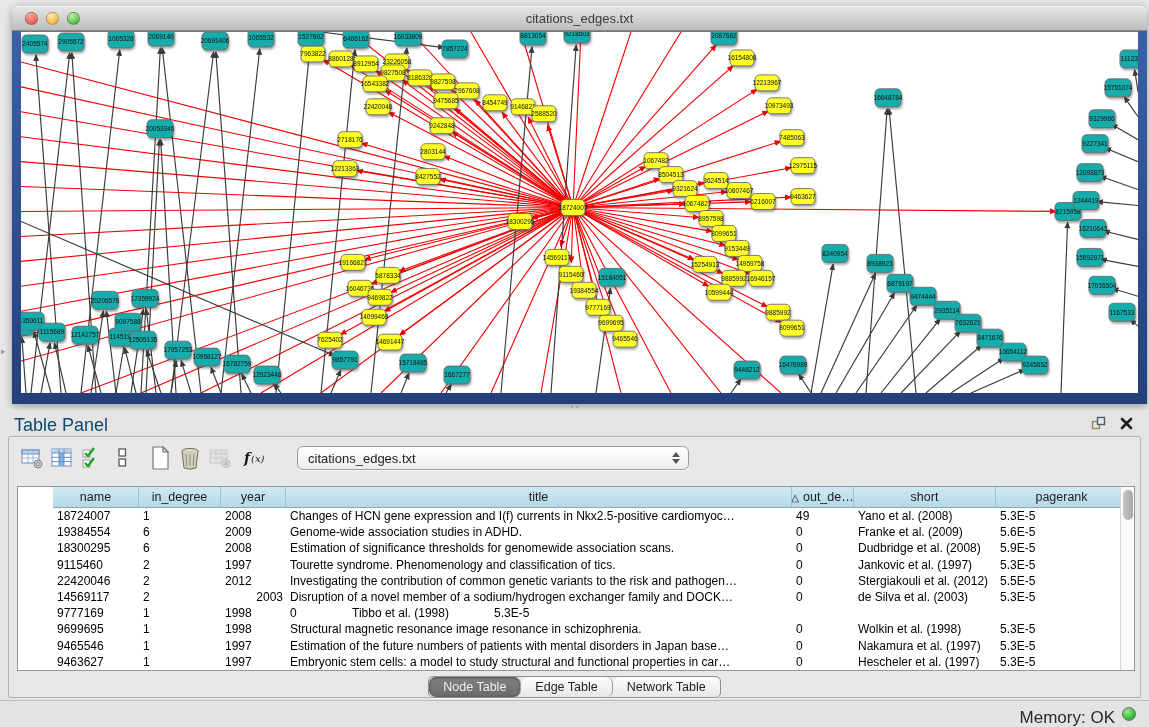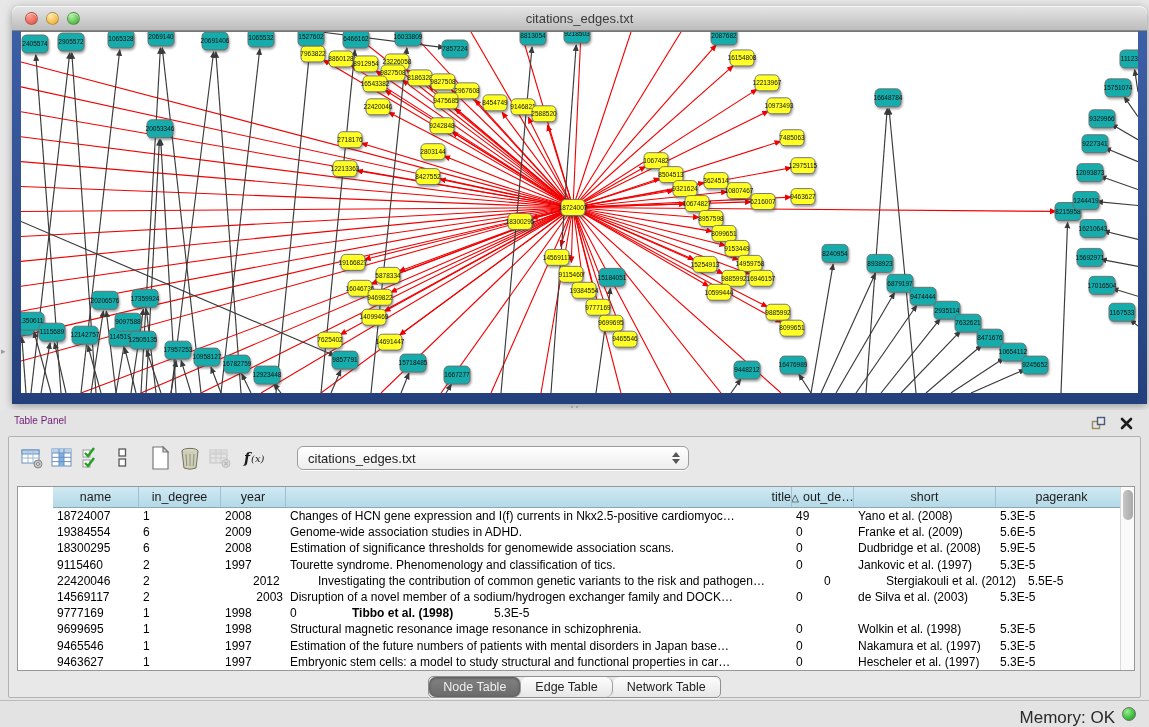--- a/index.html
+++ b/index.html
@@ -27,21 +27,21 @@
 
   
   .grip { position:absolute; left:569px; top:404px; width:12px; height:6px;
     background:radial-gradient(circle 1.5px at 3px 3px,#8a8a8a 45%,transparent 50%),
                radial-gradient(circle 1.5px at 8px 3px,#8a8a8a 45%,transparent 50%); }
   .collapse-arrow { position:absolute; left:1px; top:346px; font-size:9px; color:#9a9a9a; }
 
   
   .panel { position:absolute; left:0; top:410px; width:1149px; height:290px; background:#e4e4e4; }
   .panel-header { position:absolute; left:0; top:2px; width:100%; height:22px; }
-  .panel-title { position:absolute; left:14px; top:3px; font-size:10px; color:#701a75; }
+  .panel-title { position:absolute; left:14px; top:3px; font-size:18px; color:#0c4a6e; }
   .ph-icons { position:absolute; right:14px; top:2px; display:flex; gap:10px; align-items:center; }
   .ph-btn { width:18px; height:18px; display:flex; align-items:center; justify-content:center; cursor:default; }
 
   .panel-inner { position:absolute; left:8px; top:26px; width:1133px; height:262px;
     border:1px solid #b2b2b2; border-radius:2px; background:#e8e8e8; }
 
   .toolbar { position:absolute; left:8px; top:6px; height:30px; display:flex; align-items:center; }
   .tool-btn { width:30px; height:26px; display:flex; align-items:center; justify-content:center; }
   .combo { position:absolute; left:280px; top:3px; width:392px; height:24px;
     border:1px solid #9c9c9c; border-radius:6px; background:linear-gradient(#ffffff,#ededed);
@@ -810,21 +810,21 @@
         <div class="thead" id="thead">
             <div class="th" style="width: 86px; flex: 0 0 auto;">
               <span>name</span>
             </div>
             <div class="th" style="width: 82px; flex: 0 0 auto;">
               <span>in_degree</span>
             </div>
             <div class="th" style="width: 65px; flex: 0 0 auto;">
               <span>year</span>
             </div>
-            <div class="th" style="width: 506px; flex: 0 0 auto; justify-content: flex-end;">
+            <div class="th" style="width: 506px; flex: 0 0 auto;">
               <span>title</span>
             </div>
             <div class="th" style="width: 62px; flex: 0 0 auto;">
               <span class="sort">△</span>
               <span>out_de…</span>
             </div>
             <div class="th" style="width: 142px; flex: 0 0 auto;">
               <span>short</span>
             </div>
             <div class="th" style="width: 132px; flex: 0 0 auto;">
@@ -865,41 +865,41 @@
               <div class="td" style="width: 82px; flex: 0 0 auto;">2</div>
               <div class="td" style="width: 65px; flex: 0 0 auto;">1997</div>
               <div class="td" style="width: 506px; flex: 0 0 auto;">Tourette syndrome. Phenomenology and classification of tics.</div>
               <div class="td" style="width: 62px; flex: 0 0 auto;">0</div>
               <div class="td" style="width: 142px; flex: 0 0 auto;">Jankovic et al. (1997)</div>
               <div class="td" style="width: 132px; flex: 0 0 auto;">5.3E-5</div>
             </div>
             <div class="trow">
               <div class="td" style="width: 86px; flex: 0 0 auto;">22420046</div>
               <div class="td" style="width: 82px; flex: 0 0 auto;">2</div>
-              <div class="td" style="width: 65px; flex: 0 0 auto; margin-left: 28px;">2012</div>
+              <div class="td" style="width: 65px; flex: 0 0 auto;">2012</div>
               <div class="td" style="width: 506px; flex: 0 0 auto;">Investigating the contribution of common genetic variants to the risk and pathogen…</div>
               <div class="td" style="width: 62px; flex: 0 0 auto;">0</div>
               <div class="td" style="width: 142px; flex: 0 0 auto;">Stergiakouli et al. (2012)</div>
               <div class="td" style="width: 132px; flex: 0 0 auto;">5.5E-5</div>
             </div>
             <div class="trow">
               <div class="td" style="width: 86px; flex: 0 0 auto;">14569117</div>
               <div class="td" style="width: 82px; flex: 0 0 auto;">2</div>
               <div class="td" style="width: 65px; flex: 0 0 auto; text-align: right;">2003</div>
               <div class="td" style="width: 506px; flex: 0 0 auto;">Disruption of a novel member of a sodium/hydrogen exchanger family and DOCK…</div>
               <div class="td" style="width: 62px; flex: 0 0 auto;">0</div>
               <div class="td" style="width: 142px; flex: 0 0 auto;">de Silva et al. (2003)</div>
               <div class="td" style="width: 132px; flex: 0 0 auto;">5.3E-5</div>
             </div>
             <div class="trow">
               <div class="td" style="width: 86px; flex: 0 0 auto;">9777169</div>
               <div class="td" style="width: 82px; flex: 0 0 auto;">1</div>
               <div class="td" style="width: 65px; flex: 0 0 auto;">1998</div>
               <div class="td" style="width: 62px; flex: 0 0 auto;">0</div>
-              <div class="td" style="width: 142px; flex: 0 0 auto; font-weight: bold;">Tibbo et al. (1998)</div>
+              <div class="td" style="width: 142px; flex: 0 0 auto;">Tibbo et al. (1998)</div>
               <div class="td" style="width: 132px; flex: 0 0 auto;">5.3E-5</div>
             </div>
             <div class="trow">
               <div class="td" style="width: 86px; flex: 0 0 auto;">9699695</div>
               <div class="td" style="width: 82px; flex: 0 0 auto;">1</div>
               <div class="td" style="width: 65px; flex: 0 0 auto;">1998</div>
               <div class="td" style="width: 506px; flex: 0 0 auto;">Structural magnetic resonance image resonance in schizophrenia.</div>
               <div class="td" style="width: 62px; flex: 0 0 auto;">0</div>
               <div class="td" style="width: 142px; flex: 0 0 auto;">Wolkin et al. (1998)</div>
               <div class="td" style="width: 132px; flex: 0 0 auto;">5.3E-5</div>

